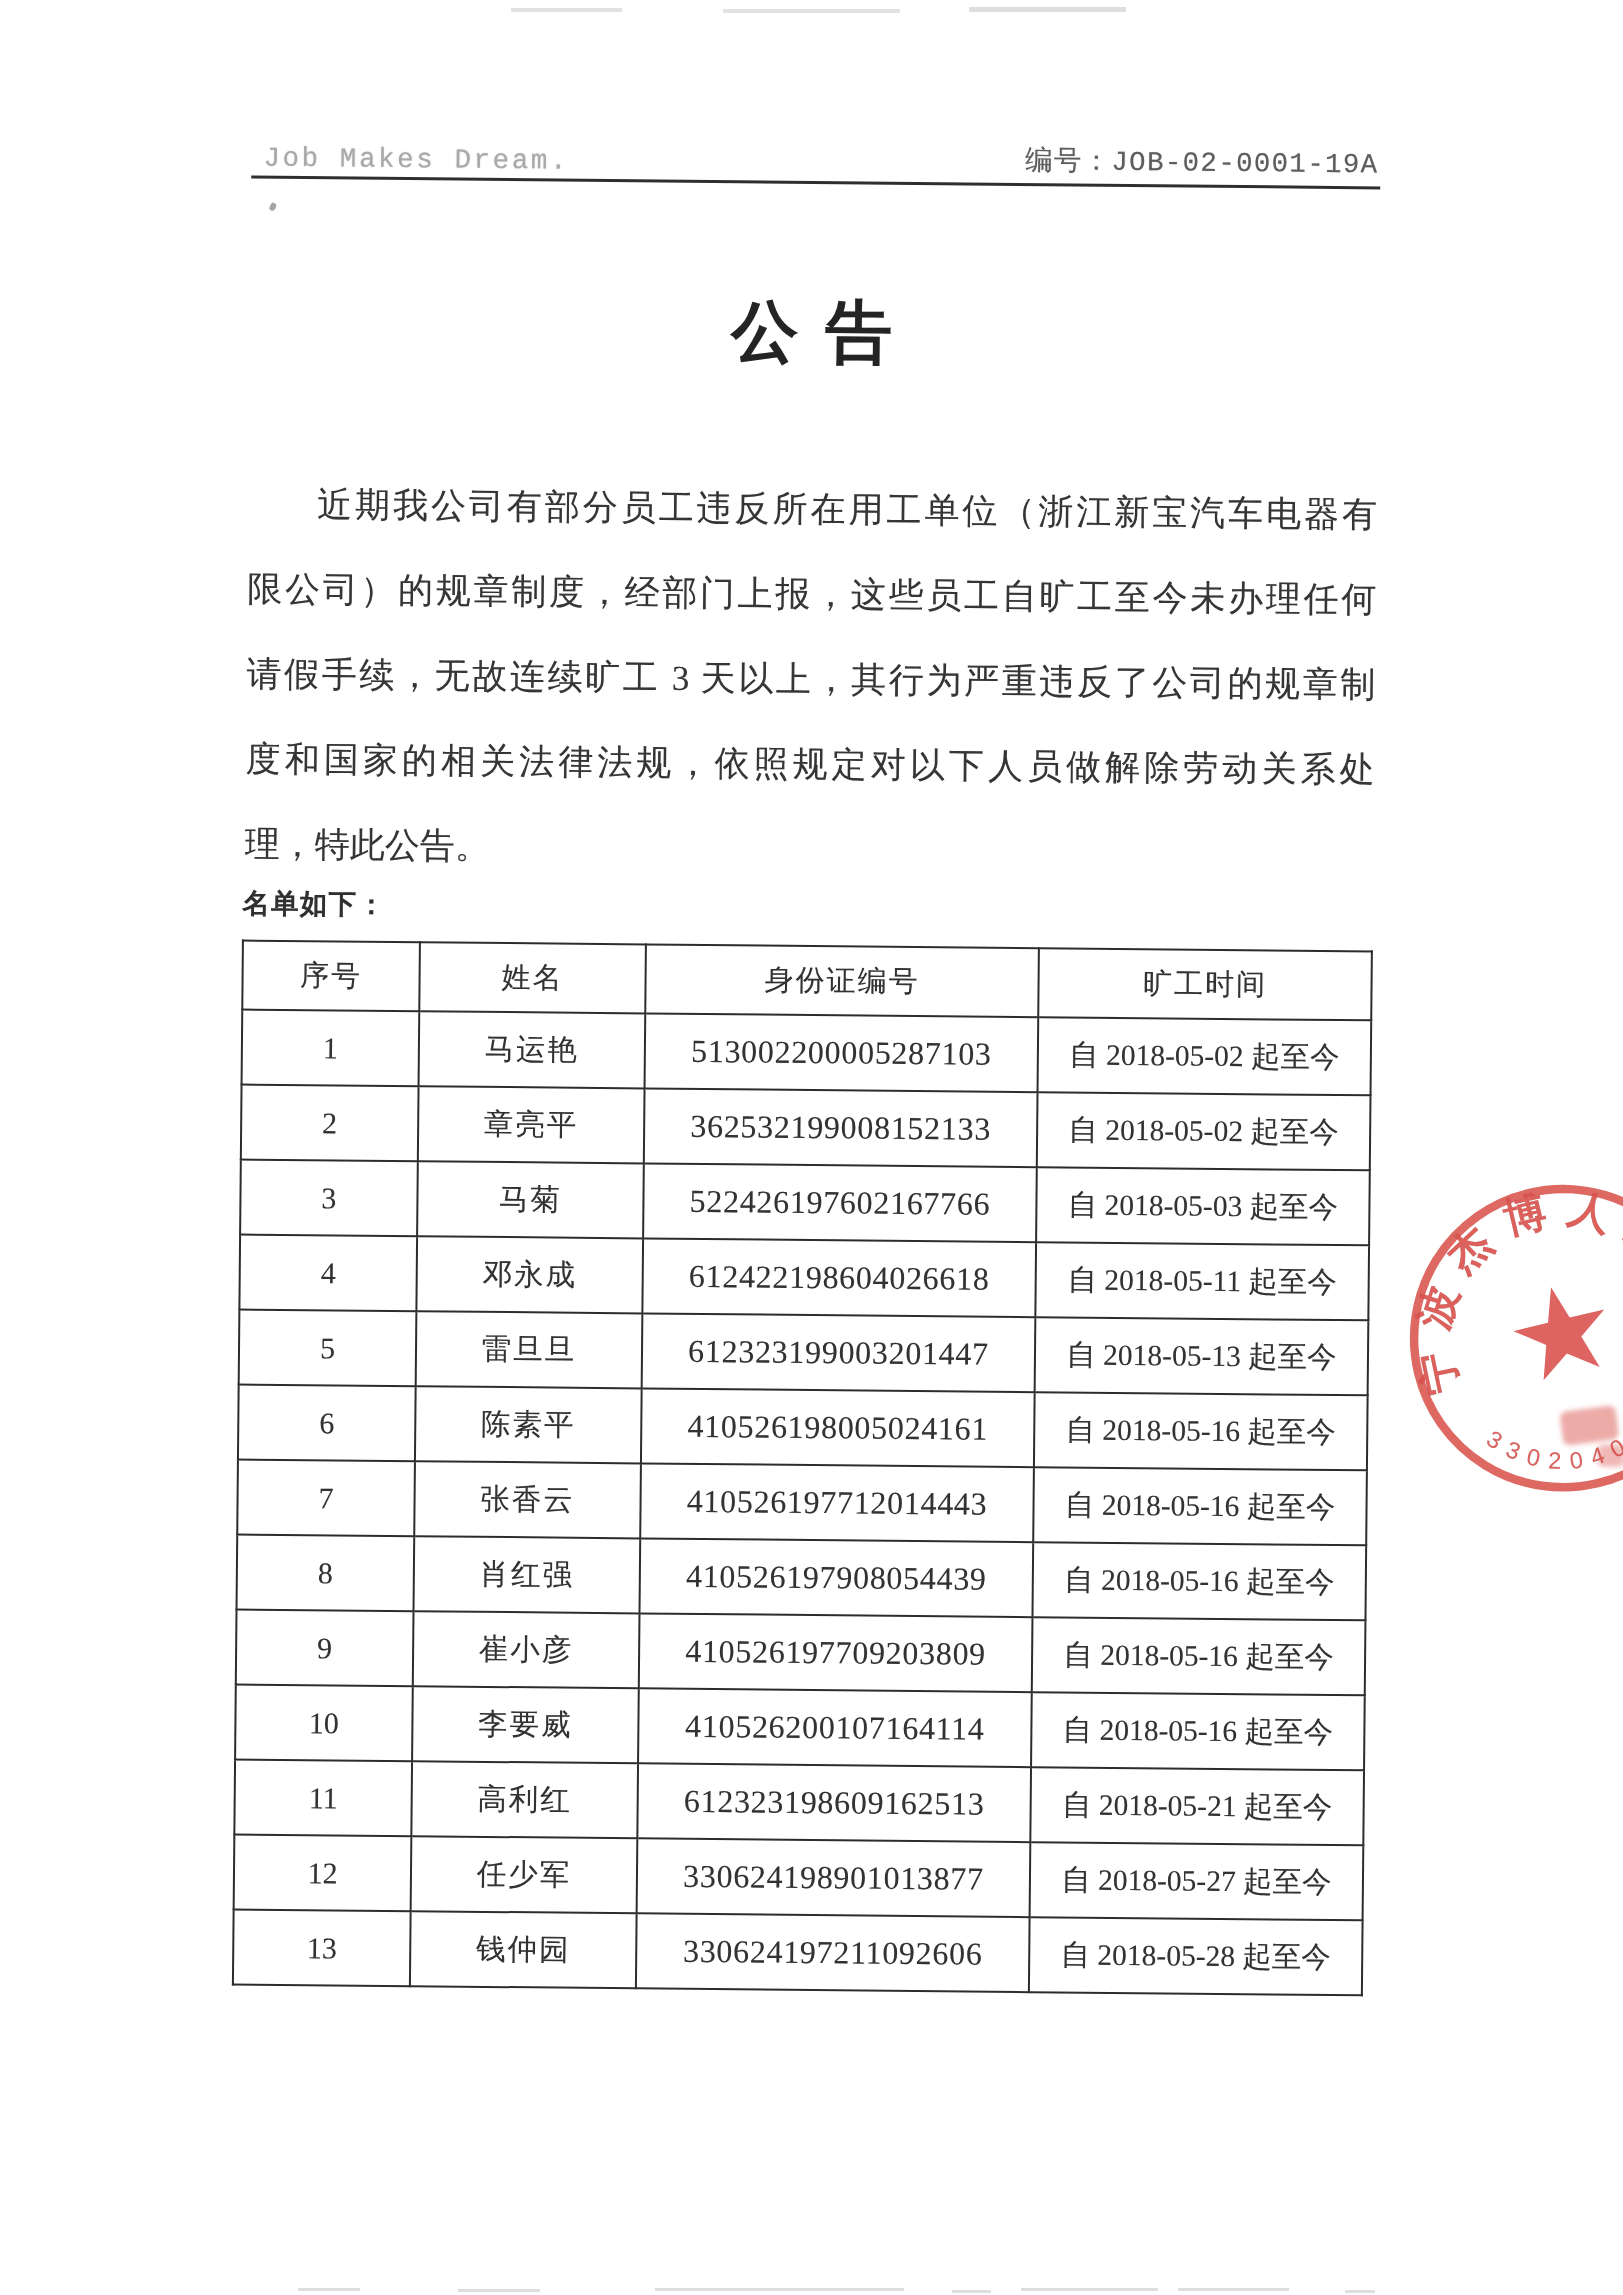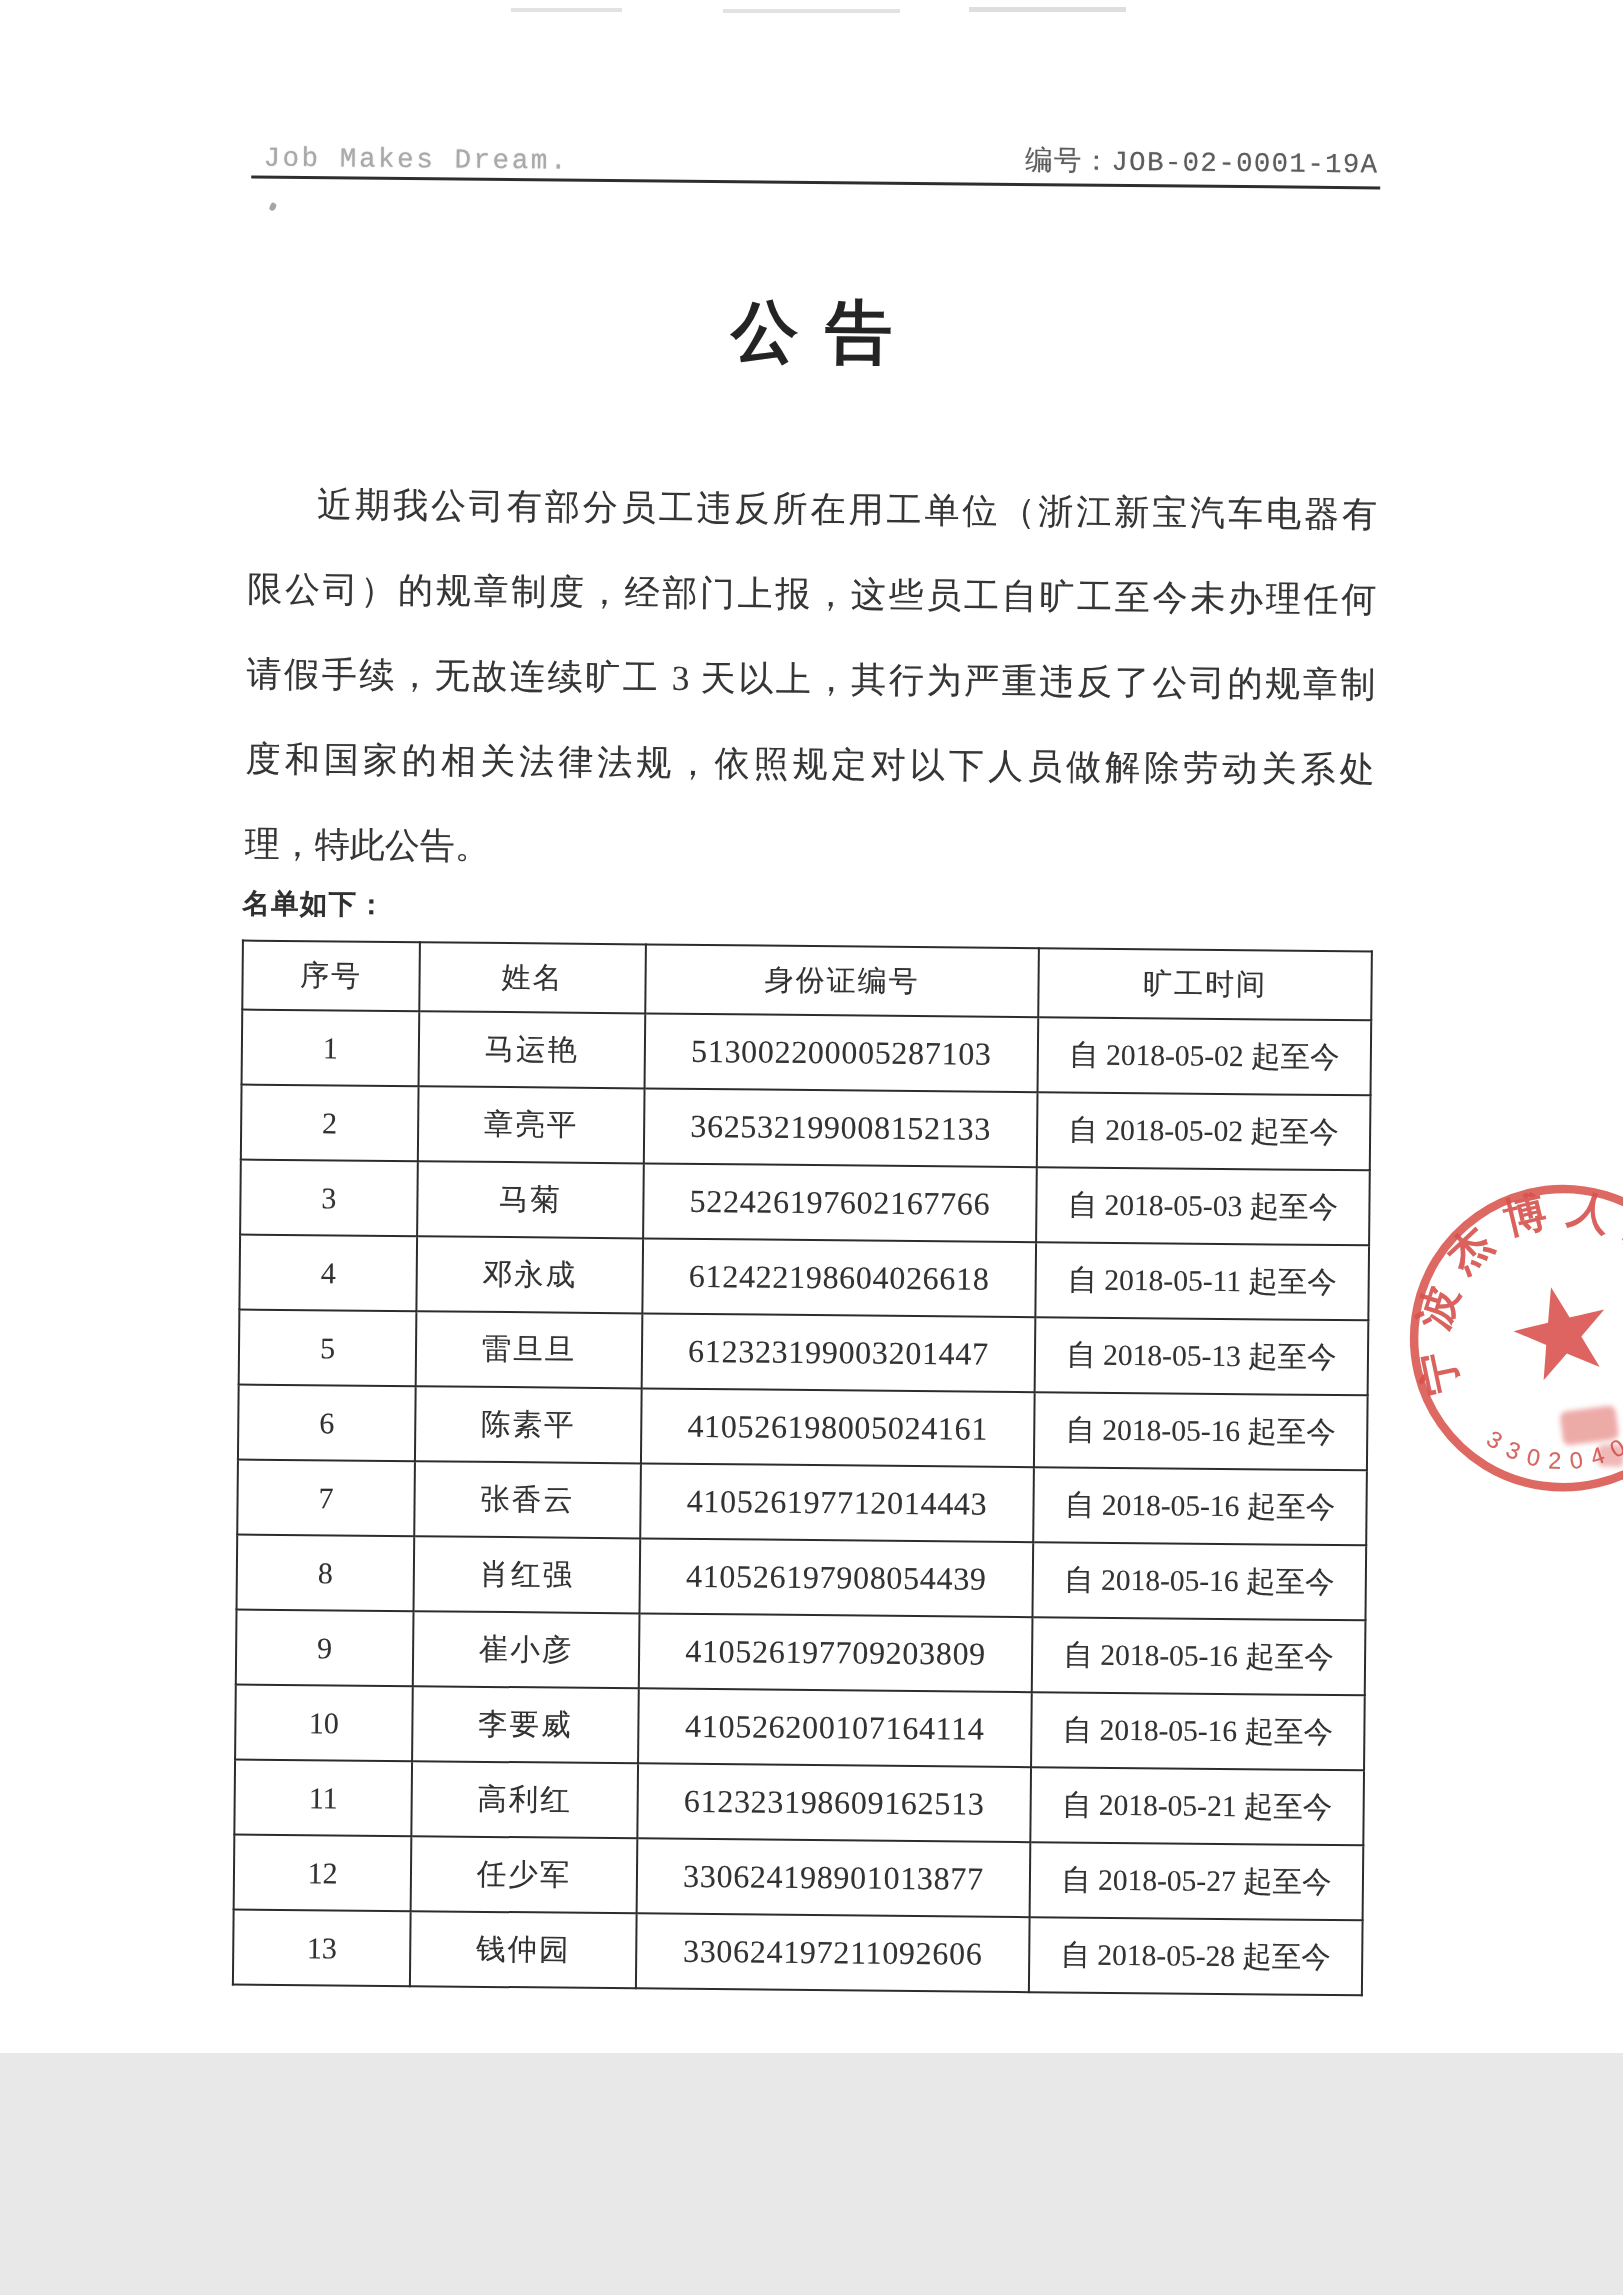--- a/index.html
+++ b/index.html
@@ -1,17 +1,17 @@
 <!DOCTYPE html>
 <html style="font-size:10.5px"><head>
 <meta charset="utf-8">
 <style>
   html,body{margin:0;padding:0;background:#e8e8e8;}
   .page{
-    position:relative;width:1623px;height:2053px;background:#ffffff;
+    position:relative;width:1623px;height:2295px;background:#ffffff;
     overflow:hidden;font-family:"Liberation Serif","DejaVu Serif",serif;color:#333;
   }
   .content{
     position:absolute;left:0;top:0;width:1623px;height:2295px;
     transform:rotate(0.55deg);transform-origin:812px 1145px;
     text-shadow:0 0 0.7px rgba(70,70,70,.35);
   }
   .hdr-left{
     position:absolute;left:254px;top:148px;font-family:"Liberation Mono","DejaVu Sans Mono",monospace;
     font-size:27.5px;letter-spacing:2.6px;color:#a9a9a9;text-shadow:0 0 1.3px rgba(180,180,180,.8);

